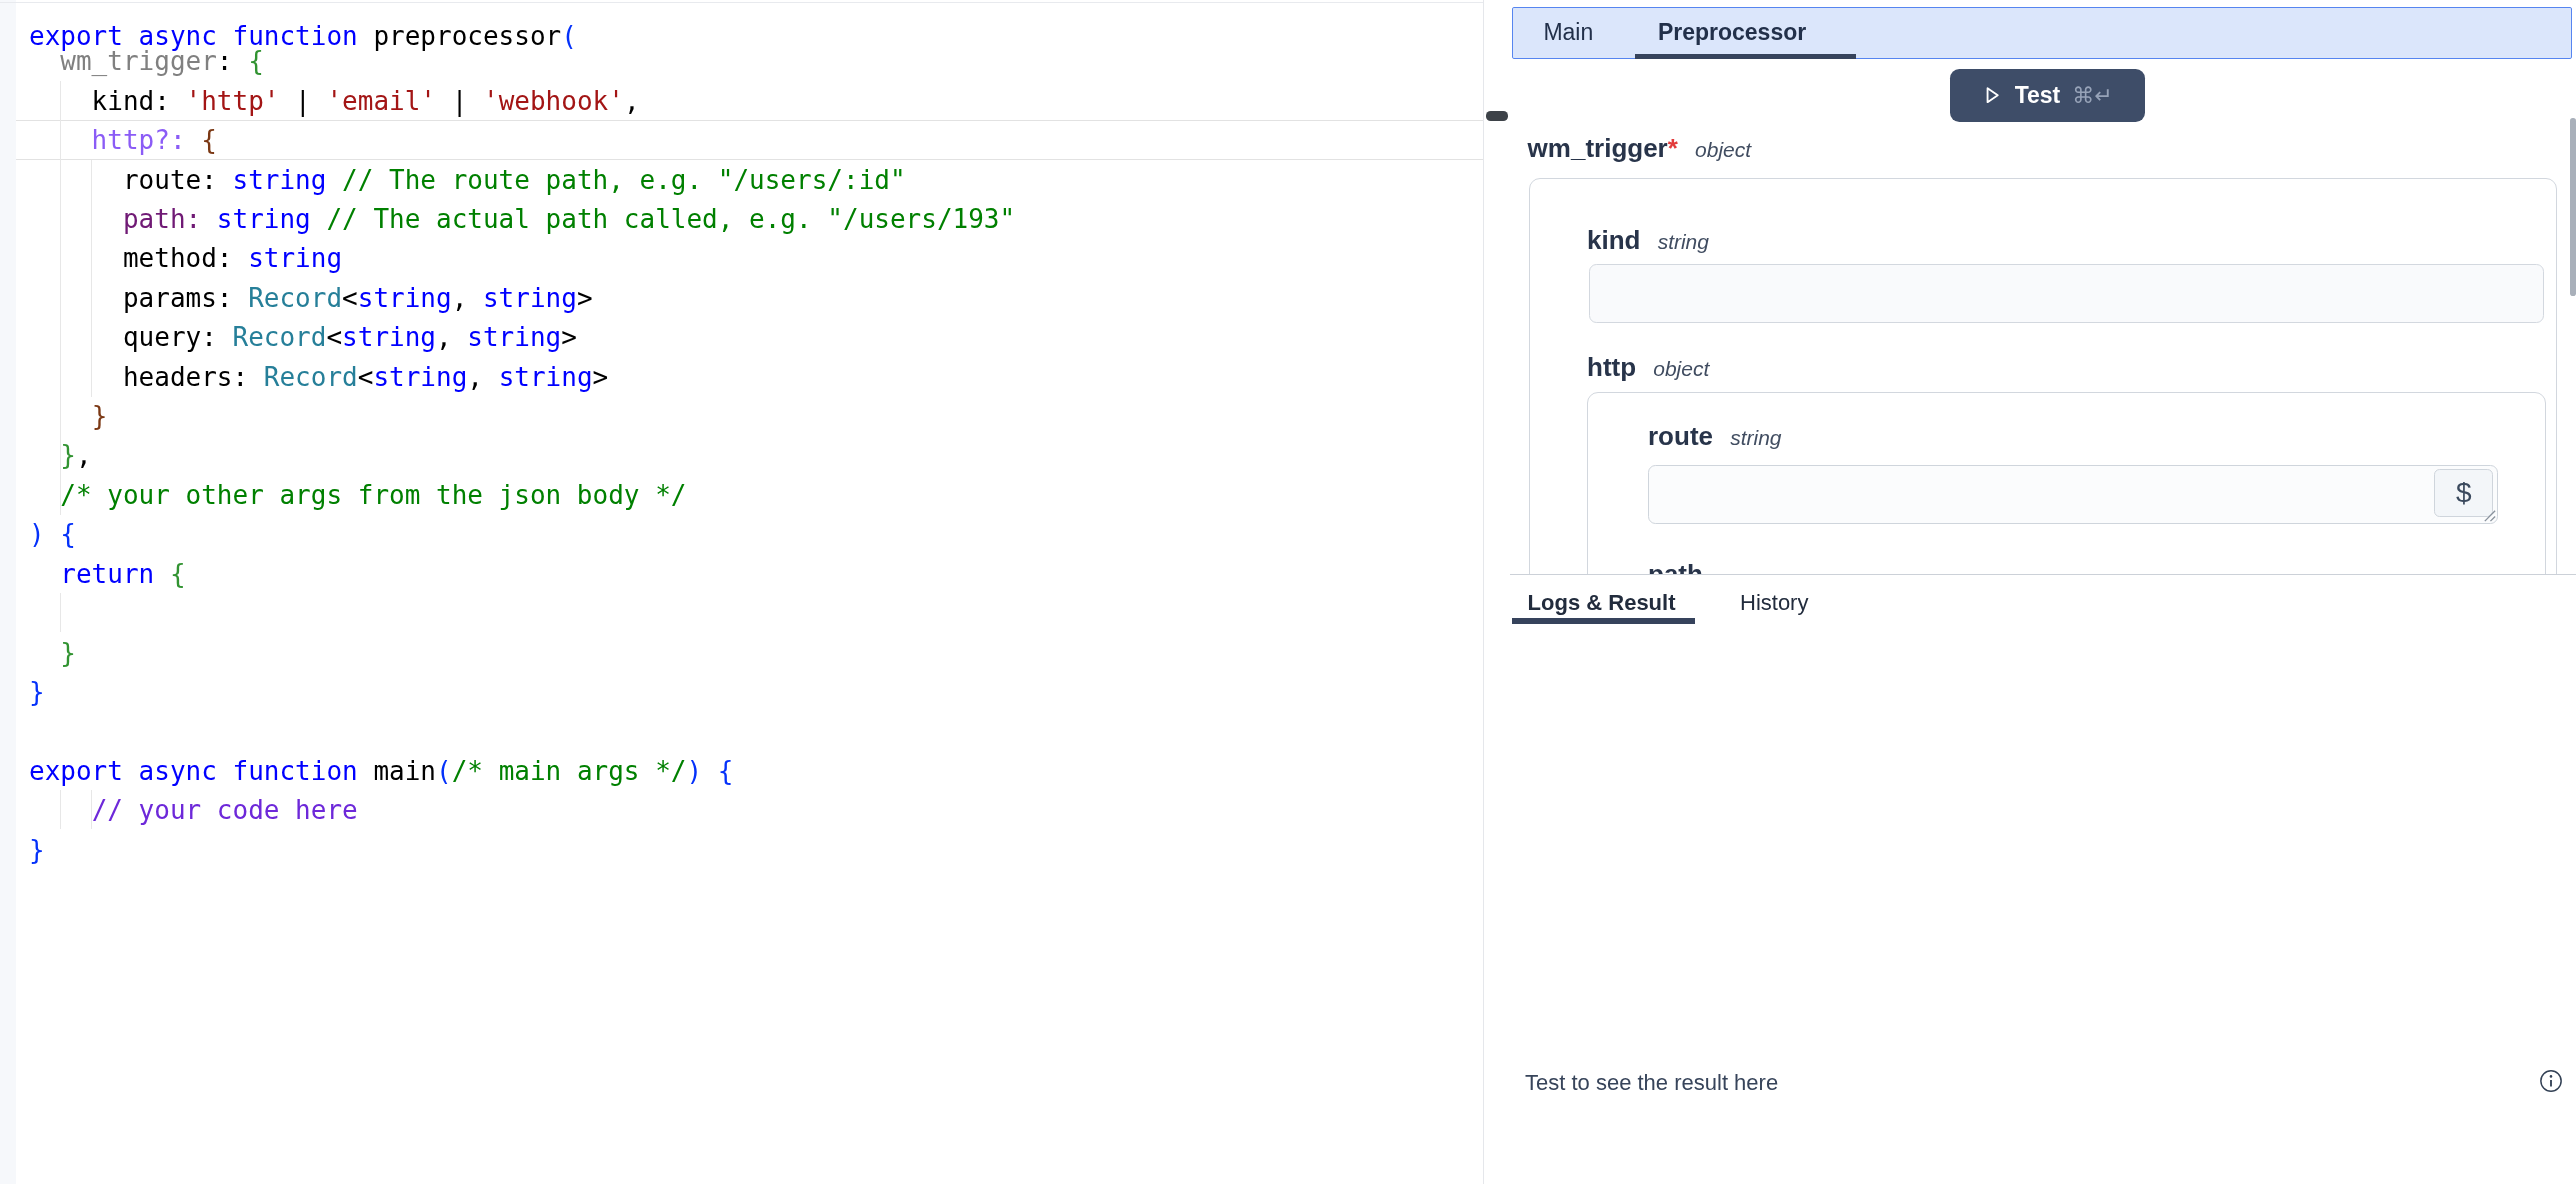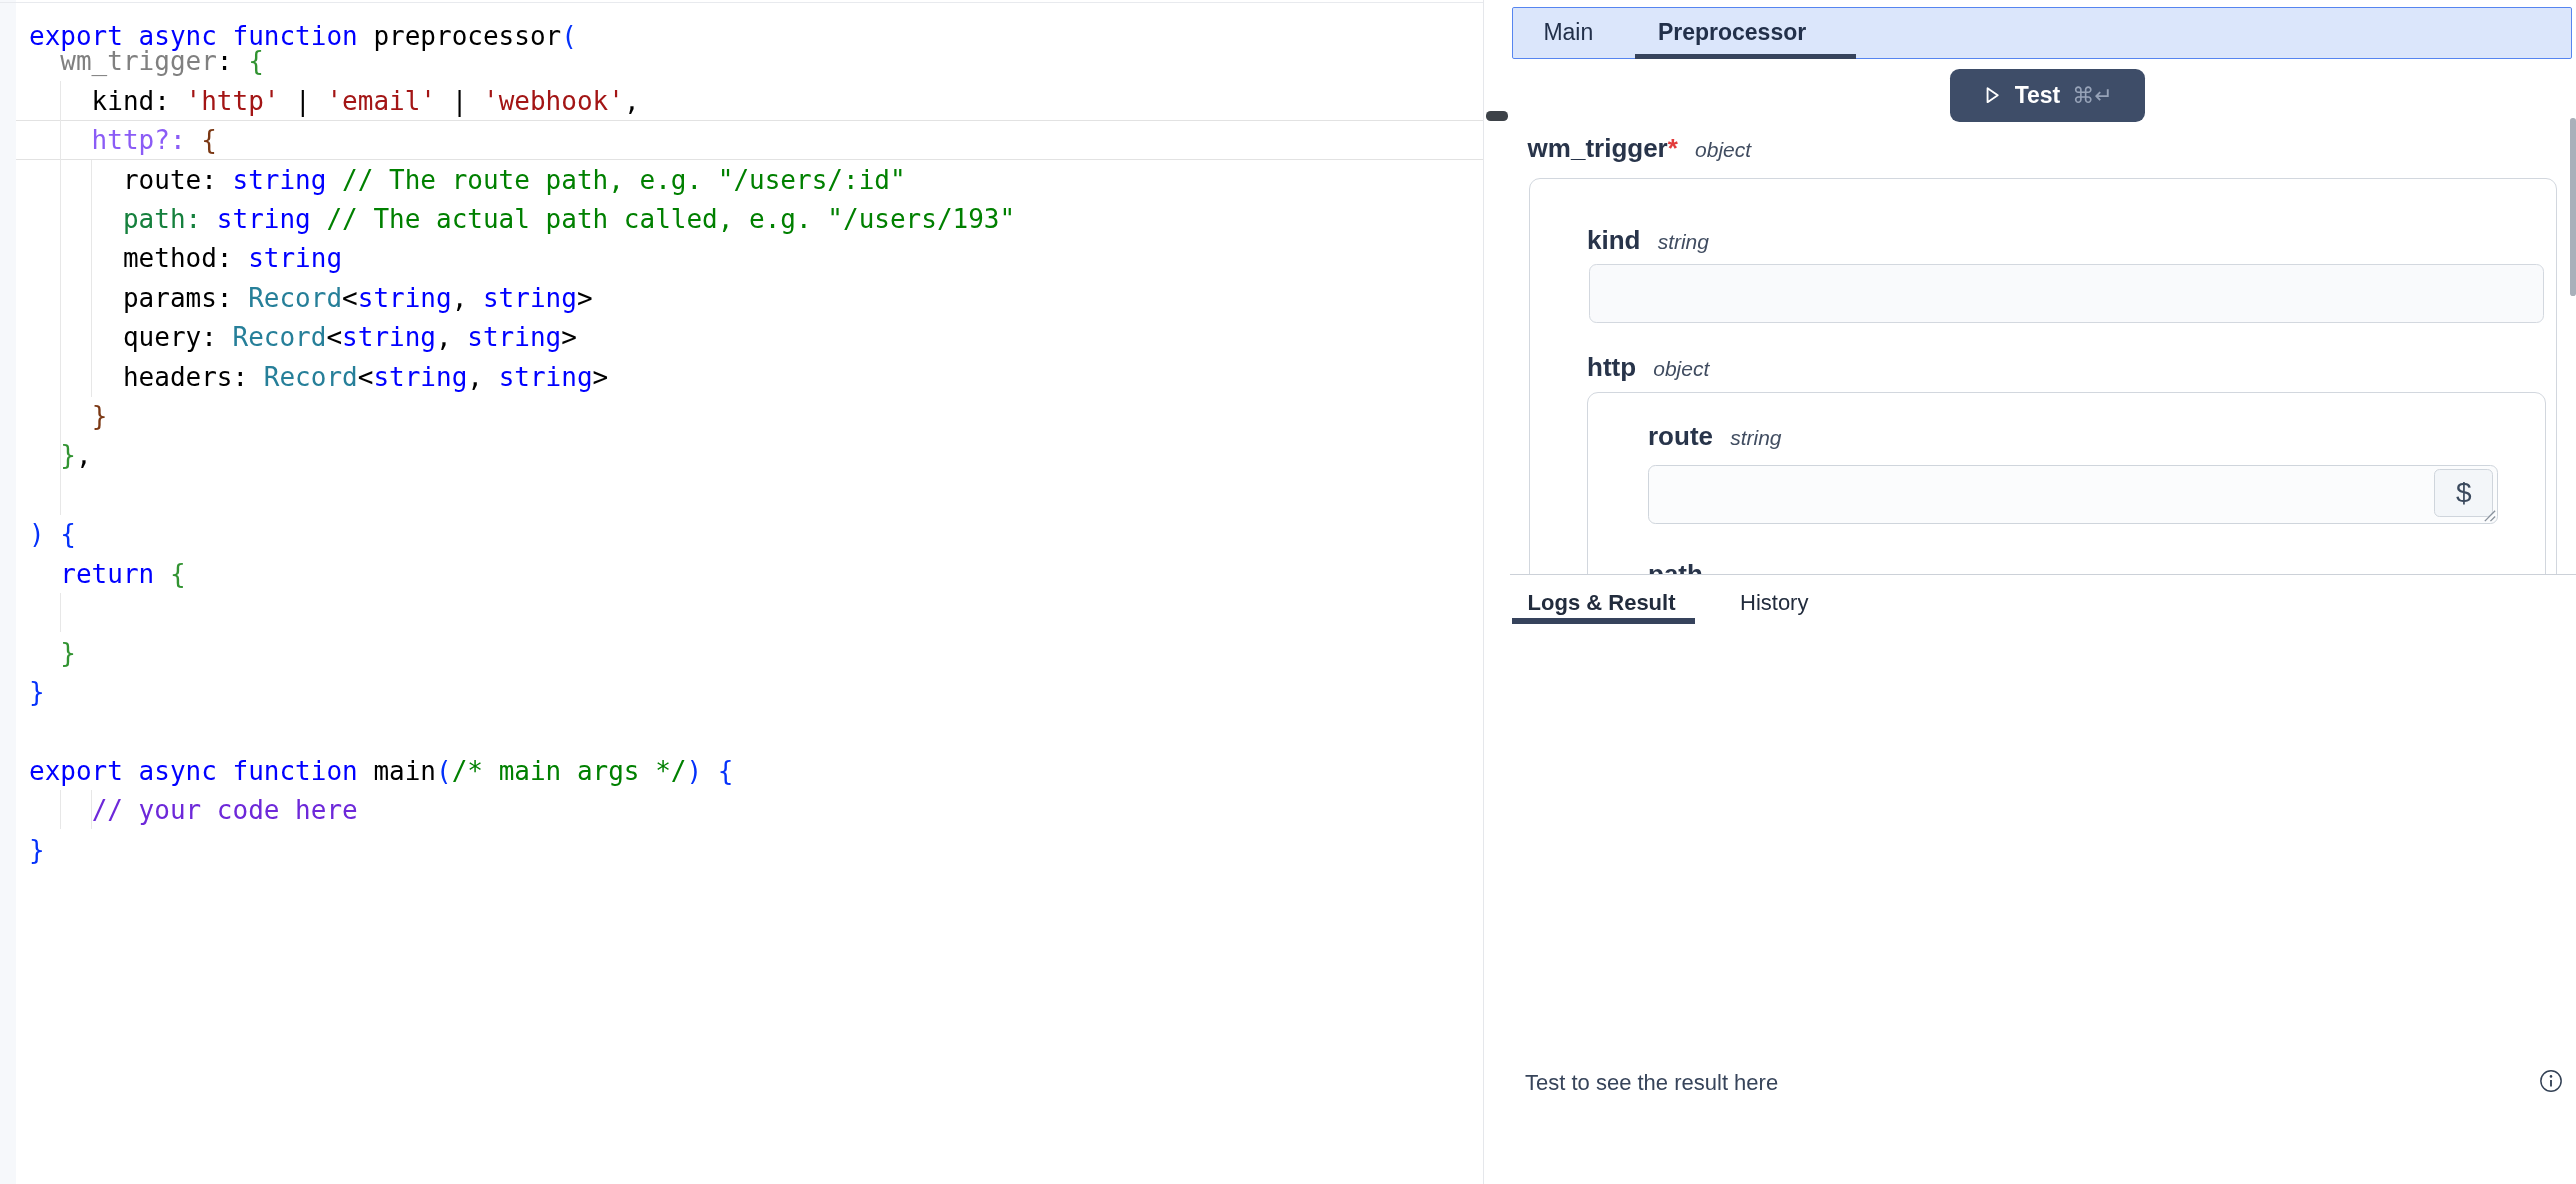--- a/index.html
+++ b/index.html
@@ -85,28 +85,28 @@
       <div class="indent-guide" style="left: 60px; top: 81px; height: 434px;"></div>
       <div class="indent-guide" style="left: 91px; top: 160px; height: 237px;"></div>
       <div class="indent-guide" style="left: 60px; top: 593px; height: 39px;"></div>
       <div class="indent-guide" style="left: 60px; top: 790px; height: 39px;"></div>
       <div class="indent-guide" style="left: 91px; top: 790px; height: 39px;"></div>
       <div class="code-line" style="top: 16px;"><span style="color: rgb(0, 0, 255);">export async function</span><span style="color: rgb(0, 0, 0);"> preprocessor</span><span style="color: rgb(4, 49, 250);">(</span></div>
       <div class="code-line" style="top: 41px;"><span style="color: rgb(0, 0, 0);">  </span><span style="color: rgb(128, 128, 128);">wm_trigger</span><span style="color: rgb(0, 0, 0);">: </span><span style="color: rgb(49, 147, 49);">{</span></div>
       <div class="code-line" style="top: 81px;"><span style="color: rgb(0, 0, 0);">    kind: </span><span style="color: rgb(163, 21, 21);">'http'</span><span style="color: rgb(0, 0, 0);"> | </span><span style="color: rgb(163, 21, 21);">'email'</span><span style="color: rgb(0, 0, 0);"> | </span><span style="color: rgb(163, 21, 21);">'webhook'</span><span style="color: rgb(0, 0, 0);">,</span></div>
       <div class="code-line" style="top: 120px;"><span style="color: #8b5cf6;">    http?: </span><span style="color: rgb(123, 56, 20);">{</span></div>
       <div class="code-line" style="top: 160px;"><span style="color: rgb(0, 0, 0);">      route: </span><span style="color: rgb(0, 0, 255);">string</span><span style="color: rgb(0, 0, 0);"> </span><span style="color: rgb(0, 128, 0);">// The route path, e.g. "/users/:id"</span></div>
-      <div class="code-line" style="top: 199px;"><span style="color: #15803d;">      path: </span><span style="color: rgb(0, 0, 255);">string</span><span style="color: rgb(0, 0, 0);"> </span><span style="color: rgb(0, 128, 0);">// The actual path called, e.g. "/users/193"</span></div>
+      <div class="code-line" style="top: 199px;"><span style="color: #701a75;">      path: </span><span style="color: rgb(0, 0, 255);">string</span><span style="color: rgb(0, 0, 0);"> </span><span style="color: rgb(0, 128, 0);">// The actual path called, e.g. "/users/193"</span></div>
       <div class="code-line" style="top: 238px;"><span style="color: rgb(0, 0, 0);">      method: </span><span style="color: rgb(0, 0, 255);">string</span></div>
       <div class="code-line" style="top: 278px;"><span style="color: rgb(0, 0, 0);">      params: </span><span style="color: rgb(38, 127, 153);">Record</span><span style="color: rgb(0, 0, 0);">&lt;</span><span style="color: rgb(0, 0, 255);">string</span><span style="color: rgb(0, 0, 0);">, </span><span style="color: rgb(0, 0, 255);">string</span><span style="color: rgb(0, 0, 0);">&gt;</span></div>
       <div class="code-line" style="top: 317px;"><span style="color: rgb(0, 0, 0);">      query: </span><span style="color: rgb(38, 127, 153);">Record</span><span style="color: rgb(0, 0, 0);">&lt;</span><span style="color: rgb(0, 0, 255);">string</span><span style="color: rgb(0, 0, 0);">, </span><span style="color: rgb(0, 0, 255);">string</span><span style="color: rgb(0, 0, 0);">&gt;</span></div>
       <div class="code-line" style="top: 357px;"><span style="color: rgb(0, 0, 0);">      headers: </span><span style="color: rgb(38, 127, 153);">Record</span><span style="color: rgb(0, 0, 0);">&lt;</span><span style="color: rgb(0, 0, 255);">string</span><span style="color: rgb(0, 0, 0);">, </span><span style="color: rgb(0, 0, 255);">string</span><span style="color: rgb(0, 0, 0);">&gt;</span></div>
       <div class="code-line" style="top: 396px;"><span style="color: rgb(0, 0, 0);">    </span><span style="color: rgb(123, 56, 20);">}</span></div>
       <div class="code-line" style="top: 435px;"><span style="color: rgb(0, 0, 0);">  </span><span style="color: rgb(49, 147, 49);">}</span><span style="color: rgb(0, 0, 0);">,</span></div>
-      <div class="code-line" style="top: 475px;"><span style="color: rgb(0, 0, 0);">  </span></div>
+      <div class="code-line" style="top: 475px;"><span style="color: rgb(0, 0, 0);">  </span><span style="color: rgb(0, 128, 0);">/* your other args from the json body */</span></div>
       <div class="code-line" style="top: 514px;"><span style="color: rgb(4, 49, 250);">)</span><span style="color: rgb(0, 0, 0);"> </span><span style="color: rgb(4, 49, 250);">{</span></div>
       <div class="code-line" style="top: 554px;"><span style="color: rgb(0, 0, 0);">  </span><span style="color: rgb(0, 0, 255);">return</span><span style="color: rgb(0, 0, 0);"> </span><span style="color: rgb(49, 147, 49);">{</span></div>
       <div class="code-line" style="top: 593px;"><span style="color: rgb(0, 0, 0);">    </span></div>
       <div class="code-line" style="top: 633px;"><span style="color: rgb(0, 0, 0);">  </span><span style="color: rgb(49, 147, 49);">}</span></div>
       <div class="code-line" style="top: 672px;"><span style="color: rgb(4, 49, 250);">}</span></div>
       <div class="code-line" style="top: 711px;"></div>
       <div class="code-line" style="top: 751px;"><span style="color: rgb(0, 0, 255);">export async function</span><span style="color: rgb(0, 0, 0);"> main</span><span style="color: rgb(4, 49, 250);">(</span><span style="color: rgb(0, 128, 0);">/* main args */</span><span style="color: rgb(4, 49, 250);">)</span><span style="color: rgb(0, 0, 0);"> </span><span style="color: rgb(4, 49, 250);">{</span></div>
       <div class="code-line" style="top: 790px;"><span style="color: rgb(0, 0, 0);">    </span><span style="color: #6d28d9;">// your code here</span></div>
       <div class="code-line" style="top: 830px;"><span style="color: rgb(4, 49, 250);">}</span></div>
     </div>

